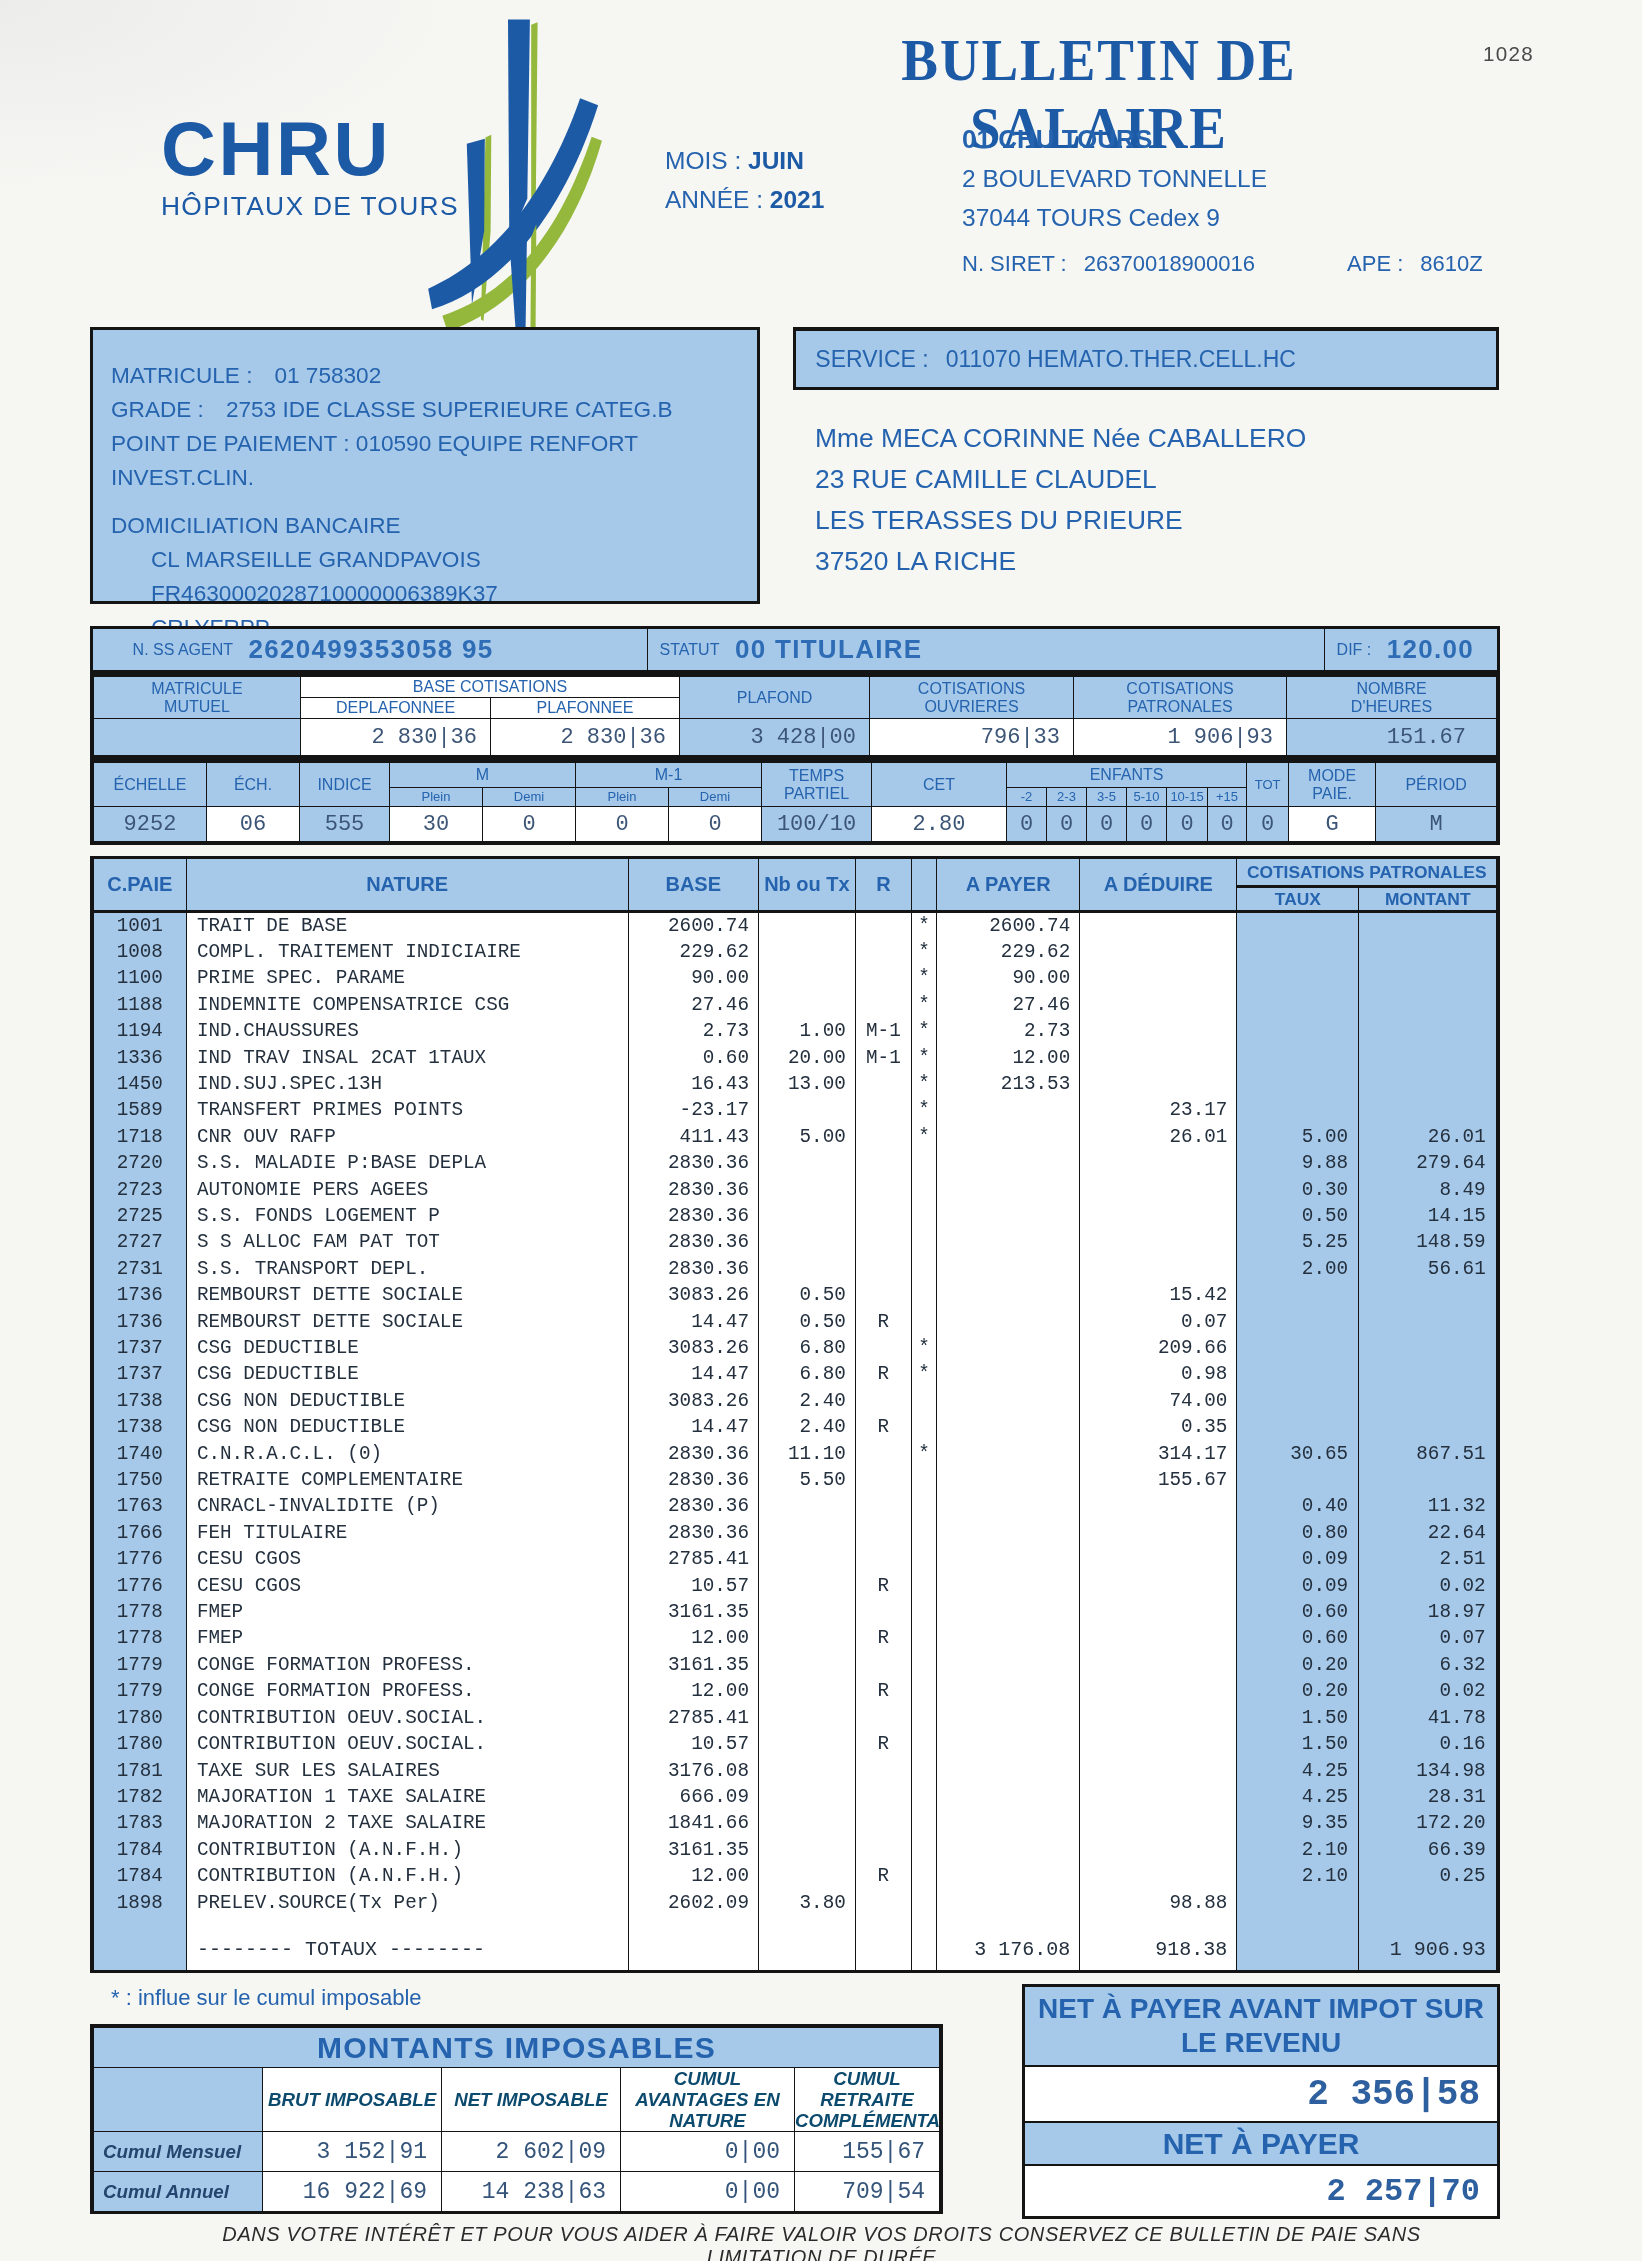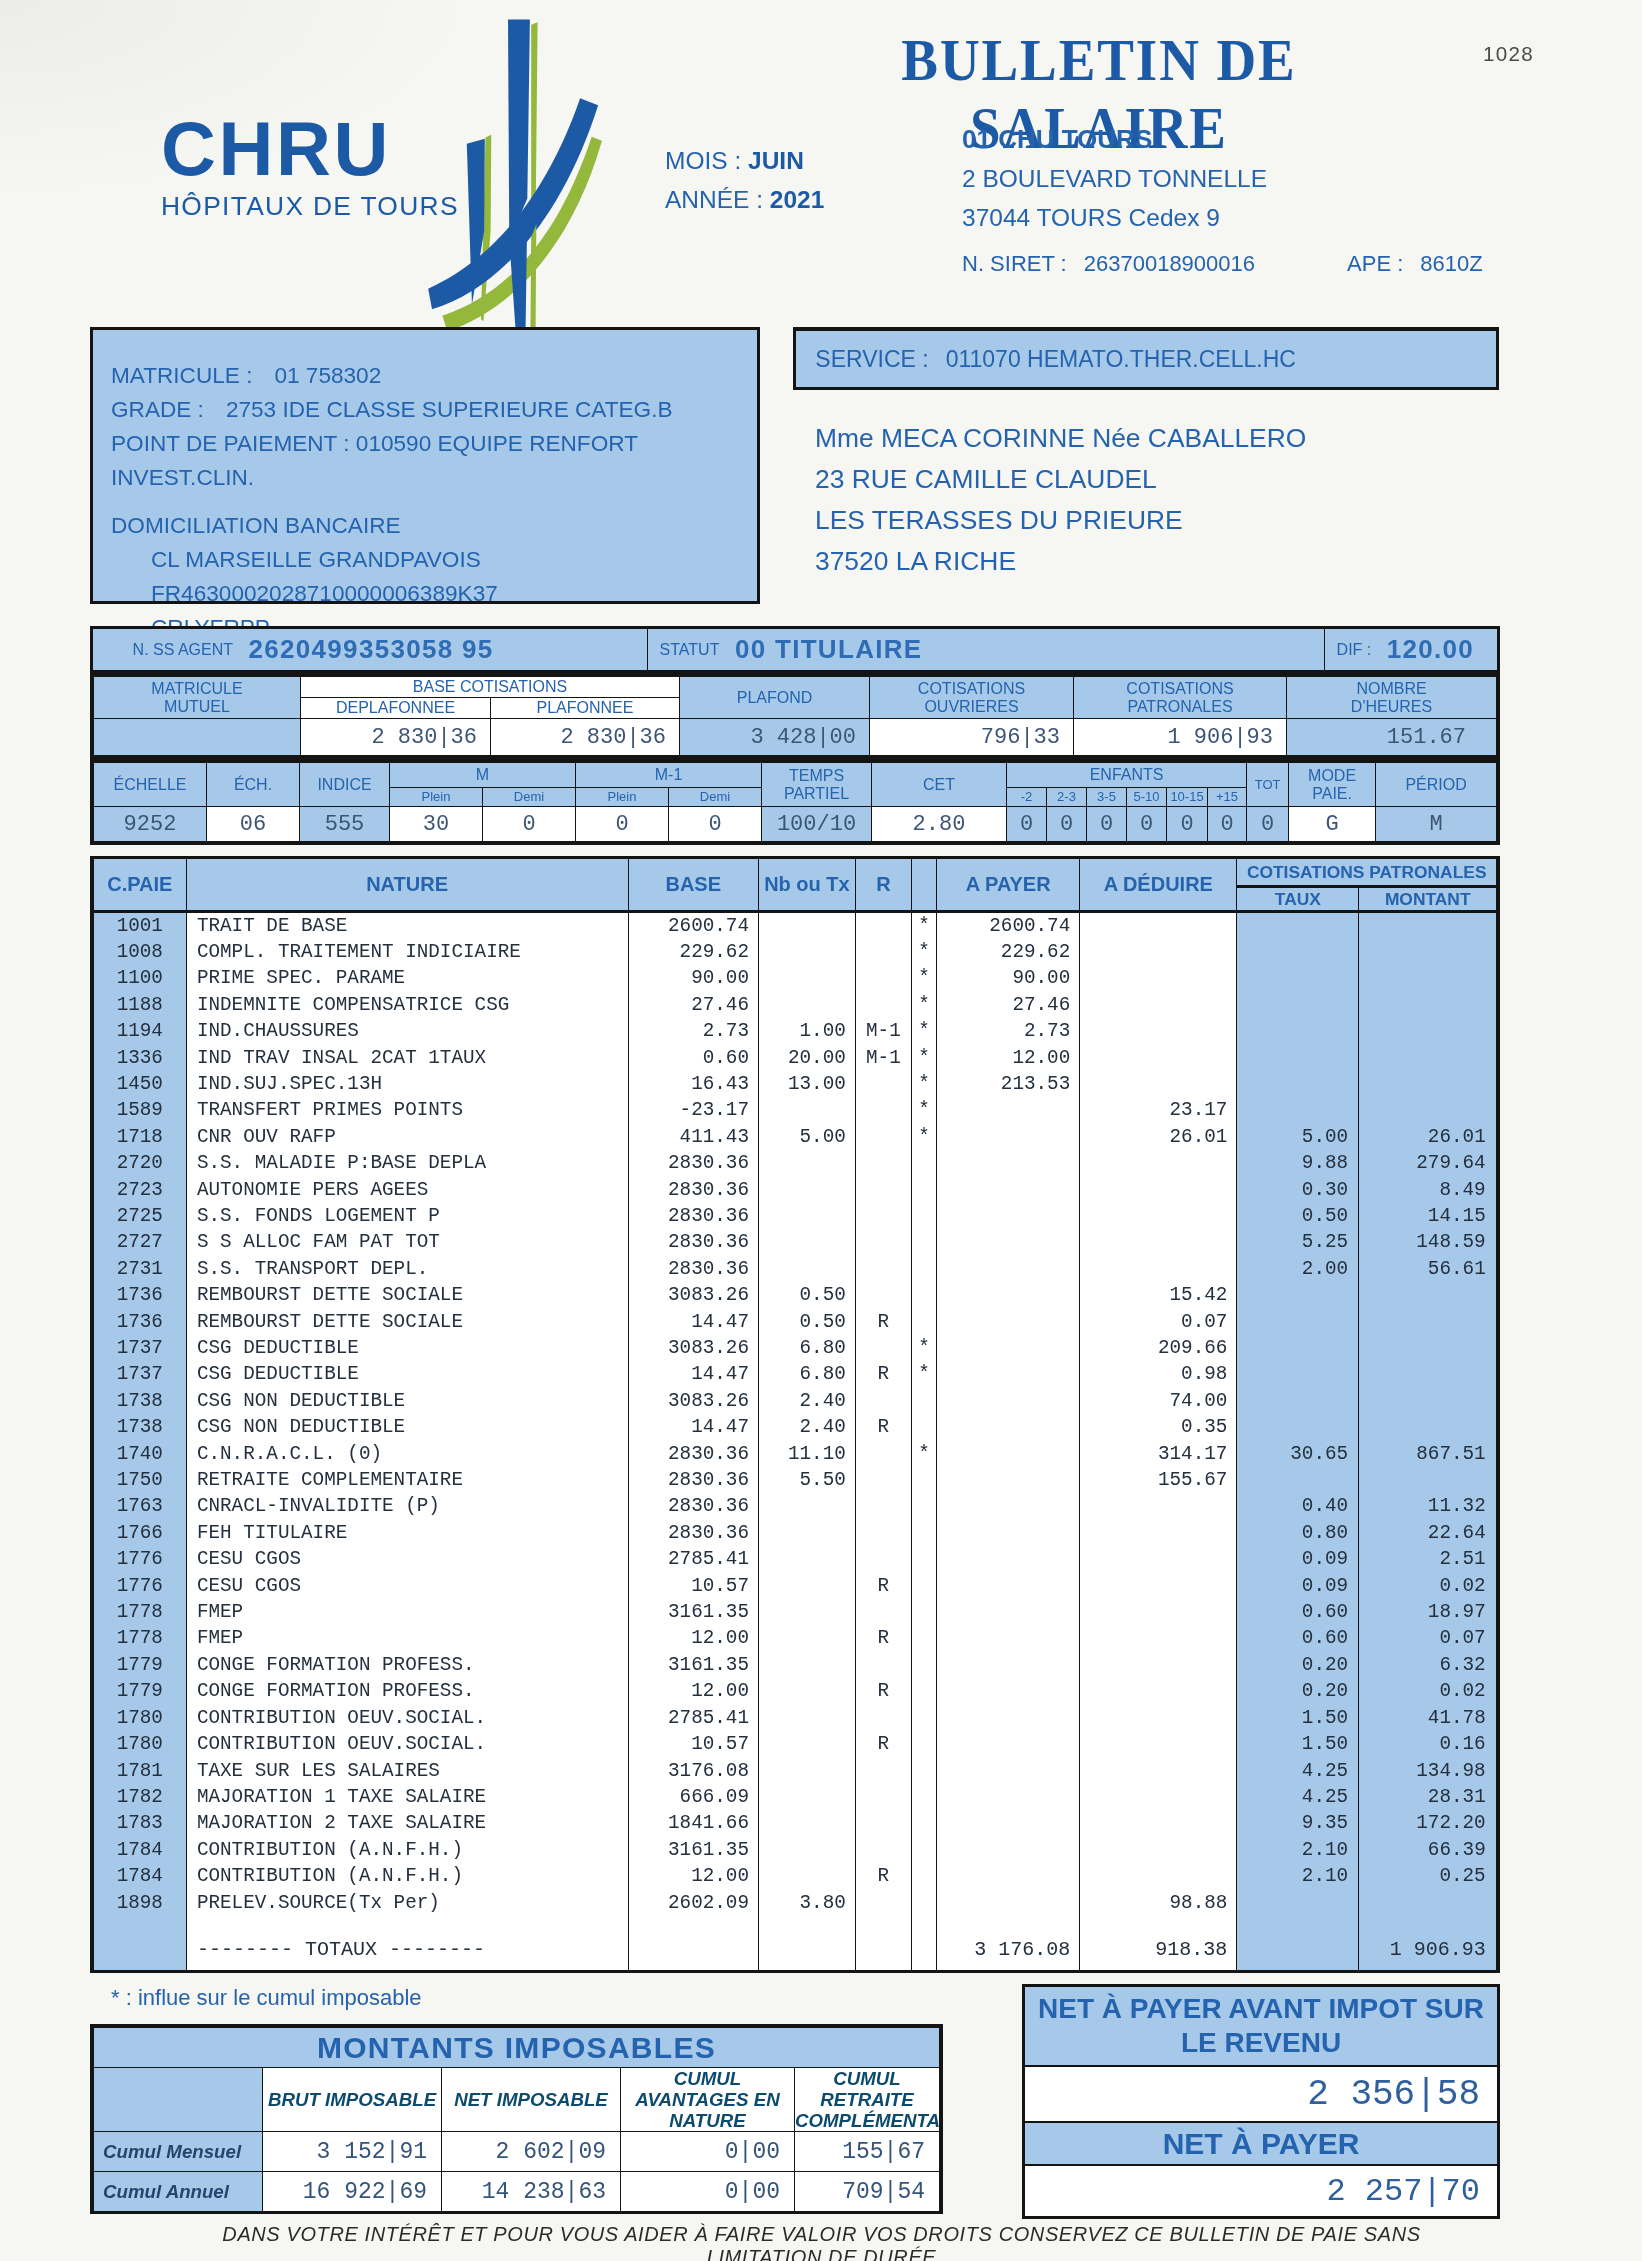--- a/index.html
+++ b/index.html
@@ -88,21 +88,21 @@
   .mont .lab{background:#a6c9e9;color:#24456e;font-style:italic;font-weight:bold;font-size:18.7px;
         text-align:left;padding-left:9px;}
   .mont .blk{background:#a6c9e9;}
   .mont .val{background:#fff;font-family:"Liberation Mono", monospace;font-size:23px;color:#35547a;
         text-align:right;padding-right:14px;white-space:nowrap;}
   .netbox{left:1022px;top:1984px;width:478px;box-sizing:border-box;border:3.2px solid #141414;background:#fff;}
   .netbox .bnd{background:#a6c9e9;color:#2563ae;font-weight:bold;text-align:center;
         border-bottom:2.6px solid #141414;}
   .netbox .bnd1{font-size:28px;line-height:34px;padding:5.2px 0;}
   .netbox .bnd2{font-size:30px;line-height:41px;border-top:2.6px solid #141414;}
-  .netbox .val{font-family:"Liberation Mono", monospace;font-weight:normal;color:#2e5f9e;
+  .netbox .val{font-family:"Liberation Mono", monospace;font-weight:bold;color:#2e5f9e;
         font-size:36px;text-align:right;padding:6.4px 17px 6.4px 0;white-space:nowrap;}
   .footer-line{left:193px;top:2223px;width:1257px;text-align:center;font-size:20px;
         font-style:italic;color:#2a2a2a;letter-spacing:0.6px;}
 </style>
 </head>
 <body>
 
 <div class="page">
 
   <div class="abs sheet-no">1028</div>

